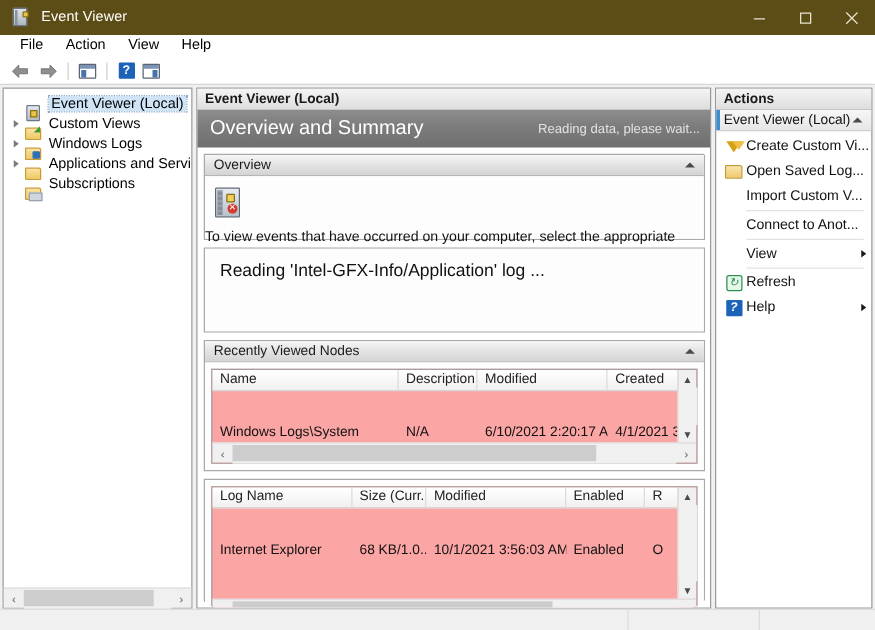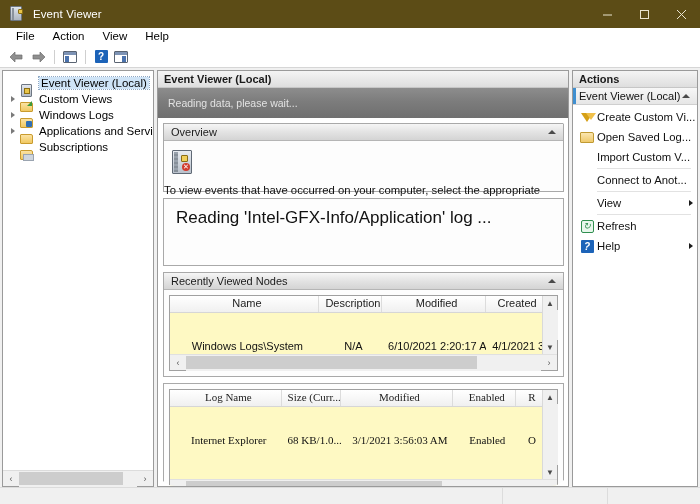--- a/index.html
+++ b/index.html
@@ -172,26 +172,26 @@
   .vscroll { width:15px; flex:0 0 15px; background:#f0f0f0;
              border-left:1px solid #e0e0e0; display:flex;
              flex-direction:column; align-items:center; }
   .vs-arrow { height:14px; width:15px; display:flex; align-items:center;
               justify-content:center; color:#4a4a4a; font-size:8px; }
   .vs-track { flex:1 1 auto; width:15px; background:#f0f0f0; position:relative; }
   .vs-thumb { position:absolute; left:1px; right:1px; background:#cdcdcd; }
 
   
   .sum-body { height:66px; padding:9px 0 0 12px; }
-  .sum-text { font-size:17px; color:#111; }
+  .sum-text { font-size:14px; color:#111; }
 
   
   .grid-wrap { padding:5px; }
-  .grid { border:1px solid #a0a0a0; background:#fef9c3; display:flex;
-          flex-direction:column;text-align:center; }
+  .grid { border:1px solid #a0a0a0; background:#fca5a5; display:flex;
+          flex-direction:column; }
   .grid-inner { display:flex; }
   .grid-cols { flex:1 1 auto; min-width:0; }
   .grid-hdr { display:flex; height:17px;
       background:linear-gradient(180deg,#ffffff,#f0f0f0);
       border-bottom:1px solid #d6d6d6; }
   .gh { font-size:11px; color:#222; padding:1px 0 0 6px;
         border-right:1px solid #dcdcdc; overflow:hidden; white-space:nowrap; }
   .grid-row { display:flex; height:16px; align-items:center;margin-top:25px; }
   .gc { font-size:11px; color:#111; padding-left:6px; overflow:hidden;
         white-space:nowrap; }
@@ -371,20 +371,21 @@
           <div class="hs-thumb" style="left:0;width:88%;"></div>
         </div>
         <div class="hs-arrow">›</div>
       </div>
     </div>
 
     <div class="centerpane">
       <div class="cp-caption">Event Viewer (Local)</div>
 
       <div class="cp-banner">
+        <span class="h1">Overview and Summary</span>
         <span class="status">Reading data, please wait...</span>
       </div>
 
       <div class="cp-scrollarea">
 
         <div class="section">
           <div class="sec-head">
             <span class="sec-title">Overview</span>
             <span class="sec-chev"></span>
           </div>
@@ -448,36 +449,36 @@
                     <div class="hs-thumb" style="left:0;width:82%;"></div>
                   </div>
                   <div class="hs-arrow">›</div>
                 </div>
               </div>
             </div>
           </div>
         </div>
 
         <div class="section">
-          <div class="sec-body" style="display:block;font-family:Liberation Serif, serif;">
+          <div class="sec-body" style="display:block;">
             <div class="grid-wrap">
               <div class="grid">
                 <div class="grid-inner">
                   <div class="grid-cols">
                     <div class="grid-hdr">
                       <div class="gh" style="width:30%">Log Name</div>
                       <div class="gh" style="width:16%">Size (Curr...</div>
                       <div class="gh" style="width:30%">Modified</div>
                       <div class="gh" style="width:17%">Enabled</div>
                       <div class="gh" style="width:7%;border-right:none">R</div>
                     </div>
                     <div class="grid-row">
                       <div class="gc" style="width:30%">Internet Explorer</div>
                       <div class="gc" style="width:16%">68 KB/1.0...</div>
-                      <div class="gc" style="width:30%">3/1/2021 3:56:03 AM</div>
+                      <div class="gc" style="width:30%">10/1/2021 3:56:03 AM</div>
                       <div class="gc" style="width:17%">Enabled</div>
                       <div class="gc" style="width:7%">O</div>
                     </div>
                     <div class="grid-row clipped">
                       <div class="gc" style="width:30%">&nbsp;</div>
                     </div>
                   </div>
                   <div class="vscroll" style="border-left:1px solid #d9d9d9;">
                     <div class="vs-arrow">▲</div>
                     <div class="vs-track"></div>

